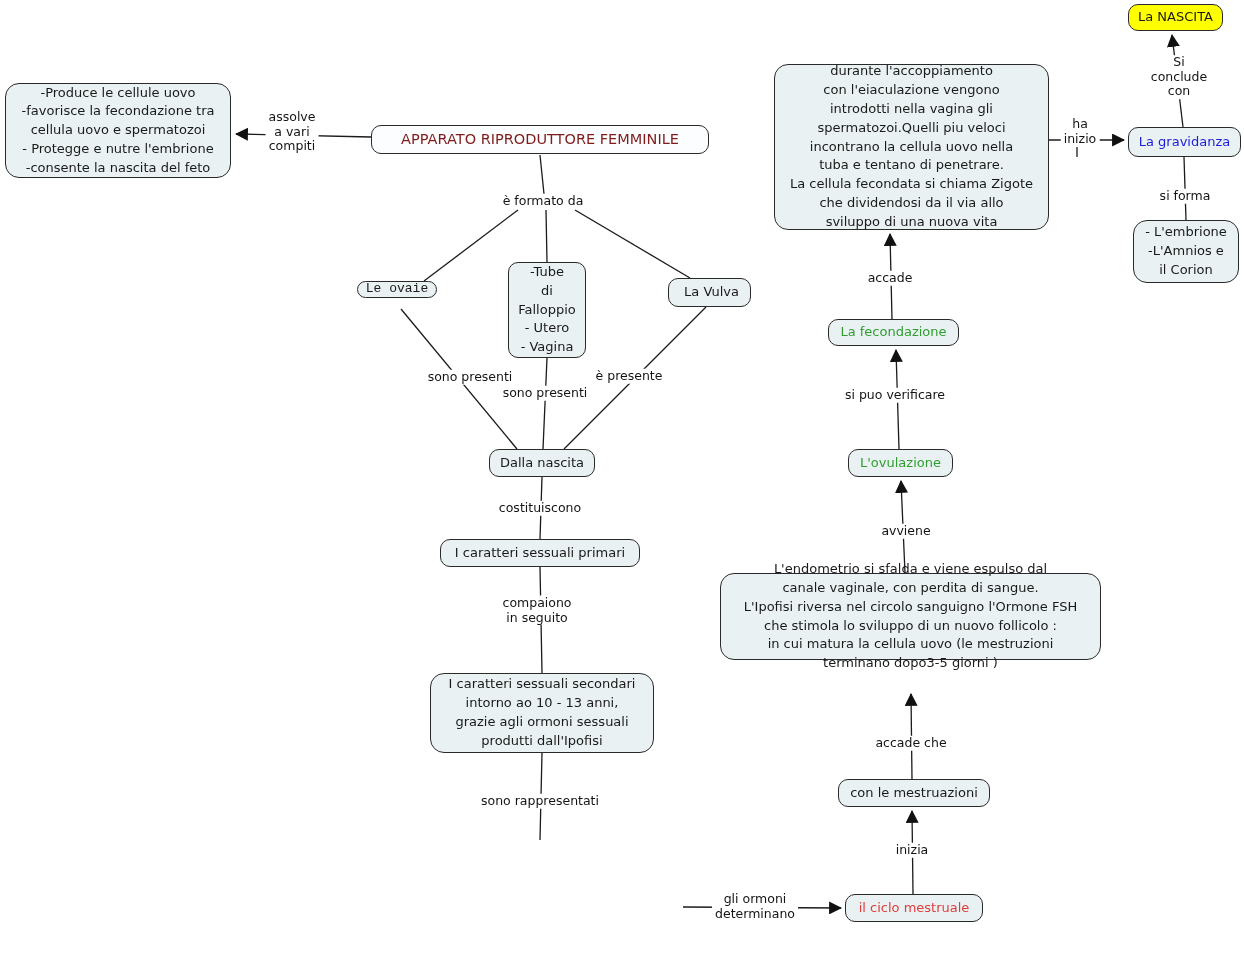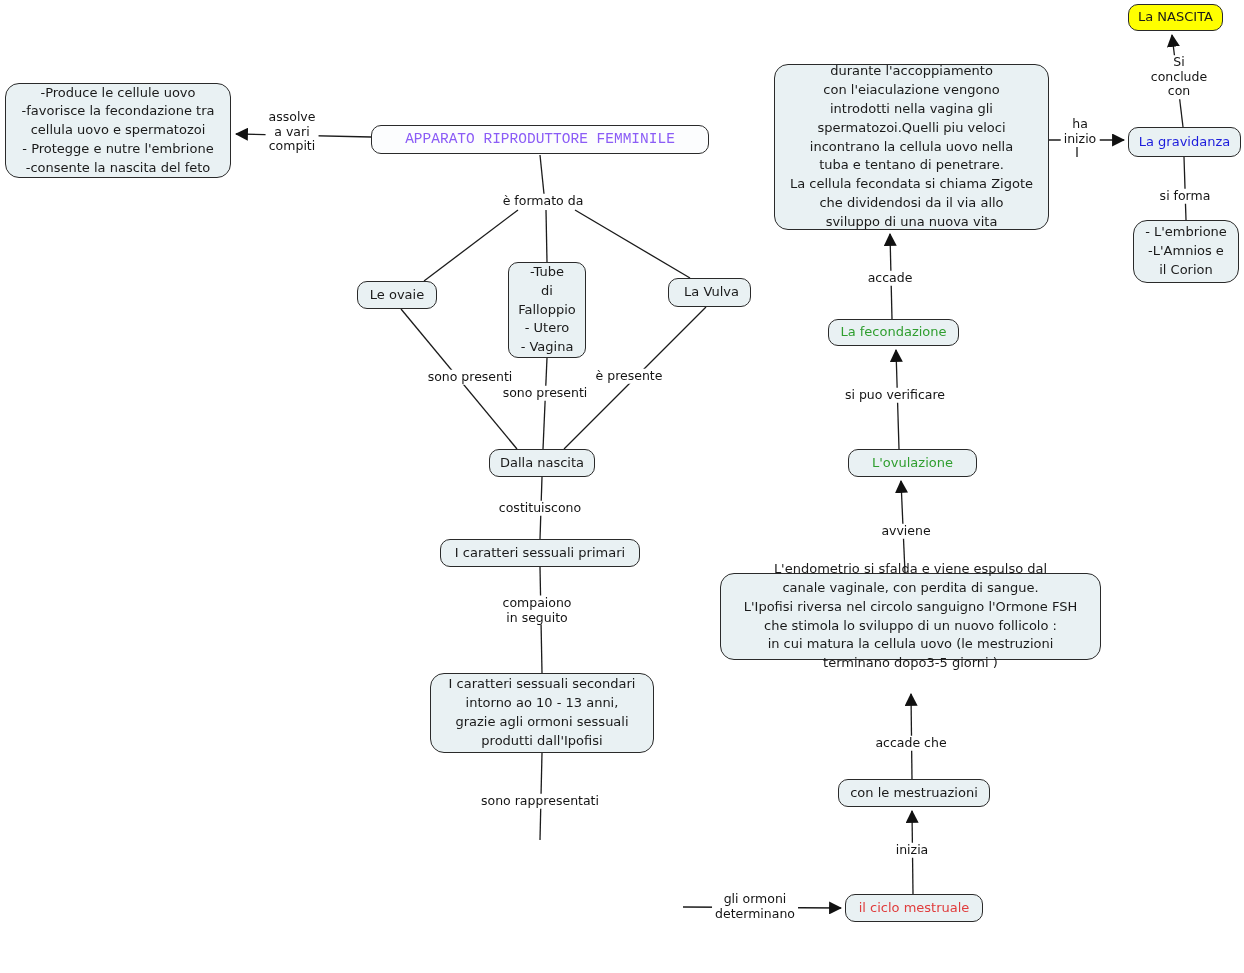--- a/index.html
+++ b/index.html
@@ -10,21 +10,21 @@
   #wires{position:absolute;left:0;top:0;z-index:1;}
   .node{
     position:absolute;box-sizing:border-box;z-index:2;
     background:#e9f1f3;border:1.6px solid #2a2a2a;border-radius:10px;
     display:flex;align-items:center;justify-content:center;text-align:center;
     white-space:pre-line;font-size:13px;line-height:18.8px;padding:2px 4px;
   }
   .node.big{border-radius:14px;}
   .node.white-fill{background:#fcfdfe;}
   .node.yellow-fill{background:#ffff00;}
-  .node.red-text{color:#8b5cf6;font-family:Liberation Mono, monospace;}
+  .node.red-text{color:#7f1d1d;}
   .node.red-text-soft{color:#e03c3c;}
   .node.green-text{color:#2f9e2f;}
   .node.blue-text{color:#1c1cdc;}
   .node.title-node{font-size:14.5px;}
   .edge-label{
     position:absolute;z-index:3;transform:translate(-50%,-50%);
     background:#ffffff;padding:0 3px;text-align:center;
     white-space:pre-line;font-size:12.5px;line-height:14.5px;color:#141414;
   }
 </style>
@@ -65,21 +65,21 @@
   </svg>
 
   <div class="node big" style="left:5px;top:83px;width:226px;height:95px;">-Produce le cellule uovo
 -favorisce la fecondazione tra
 cellula uovo e spermatozoi
 - Protegge e nutre l'embrione
 -consente la nascita del feto</div>
 
   <div class="node white-fill red-text title-node" style="left:371px;top:125px;width:338px;height:29px;">APPARATO RIPRODUTTORE FEMMINILE</div>
 
-  <div class="node" style="left:357px;top:281px;width:80px;height:28px;">Le ovaie</div>
+  <div class="node" style="left:357px;top:281px;width:80px;height:17px;font-family:Liberation Mono, monospace;">Le ovaie</div>
 
   <div class="node" style="left:508px;top:262px;width:78px;height:96px;">-Tube
 di
 Falloppio
 - Utero
 - Vagina</div>
 
   <div class="node" style="left:668px;top:278px;width:83px;height:29px;padding-left:8px;">La Vulva</div>
 
   <div class="node" style="left:489px;top:449px;width:106px;height:28px;">Dalla nascita</div>
@@ -96,21 +96,21 @@
 
   <div class="node" style="left:838px;top:779px;width:152px;height:28px;">con le mestruazioni</div>
 
   <div class="node big" style="left:720px;top:573px;width:381px;height:87px;">L'endometrio si sfalda e viene espulso dal
 canale vaginale, con perdita di sangue.
 L'Ipofisi riversa nel circolo sanguigno l'Ormone FSH
 che stimola lo sviluppo di un nuovo follicolo :
 in cui matura la cellula uovo (le mestruzioni
 terminano dopo3-5 giorni )</div>
 
-  <div class="node green-text" style="left:848px;top:449px;width:129px;height:28px;">L'ovulazione</div>
+  <div class="node green-text" style="left:848px;top:449px;width:105px;height:28px;">L'ovulazione</div>
 
   <div class="node green-text" style="left:828px;top:319px;width:131px;height:27px;">La fecondazione</div>
 
   <div class="node big" style="left:752px;top:64px;width:275px;height:166px;margin-left:22px;">durante l'accoppiamento
 con l'eiaculazione vengono
 introdotti nella vagina gli
 spermatozoi.Quelli piu veloci
 incontrano la cellula uovo nella
 tuba e tentano di penetrare.
 La cellula fecondata si chiama Zigote

